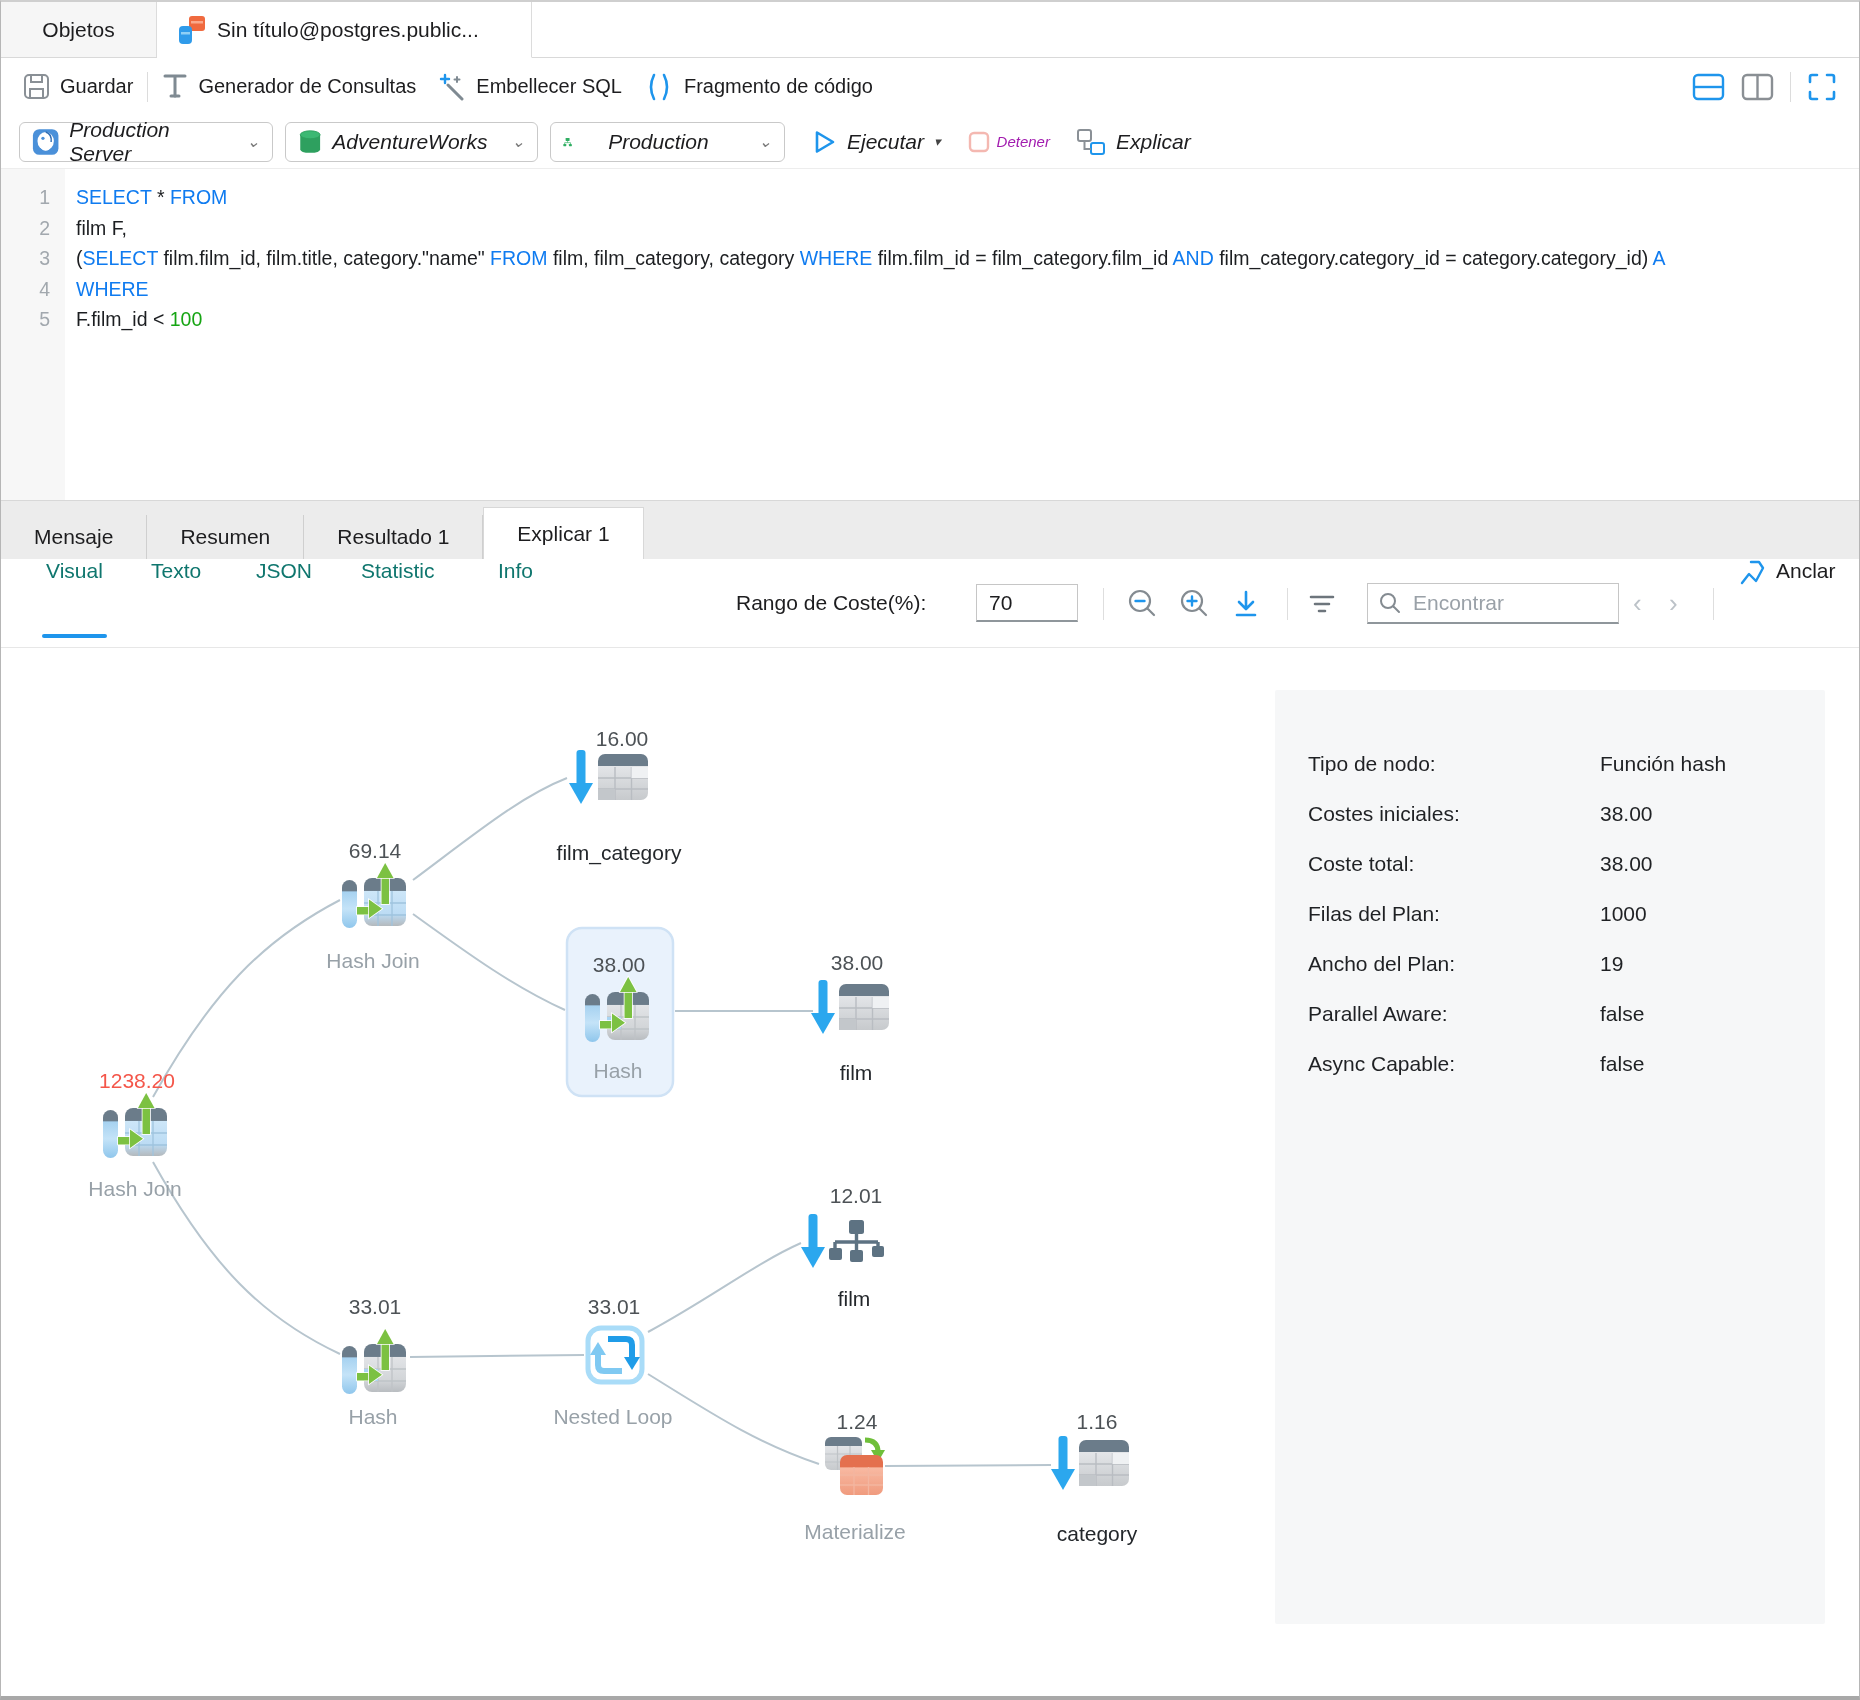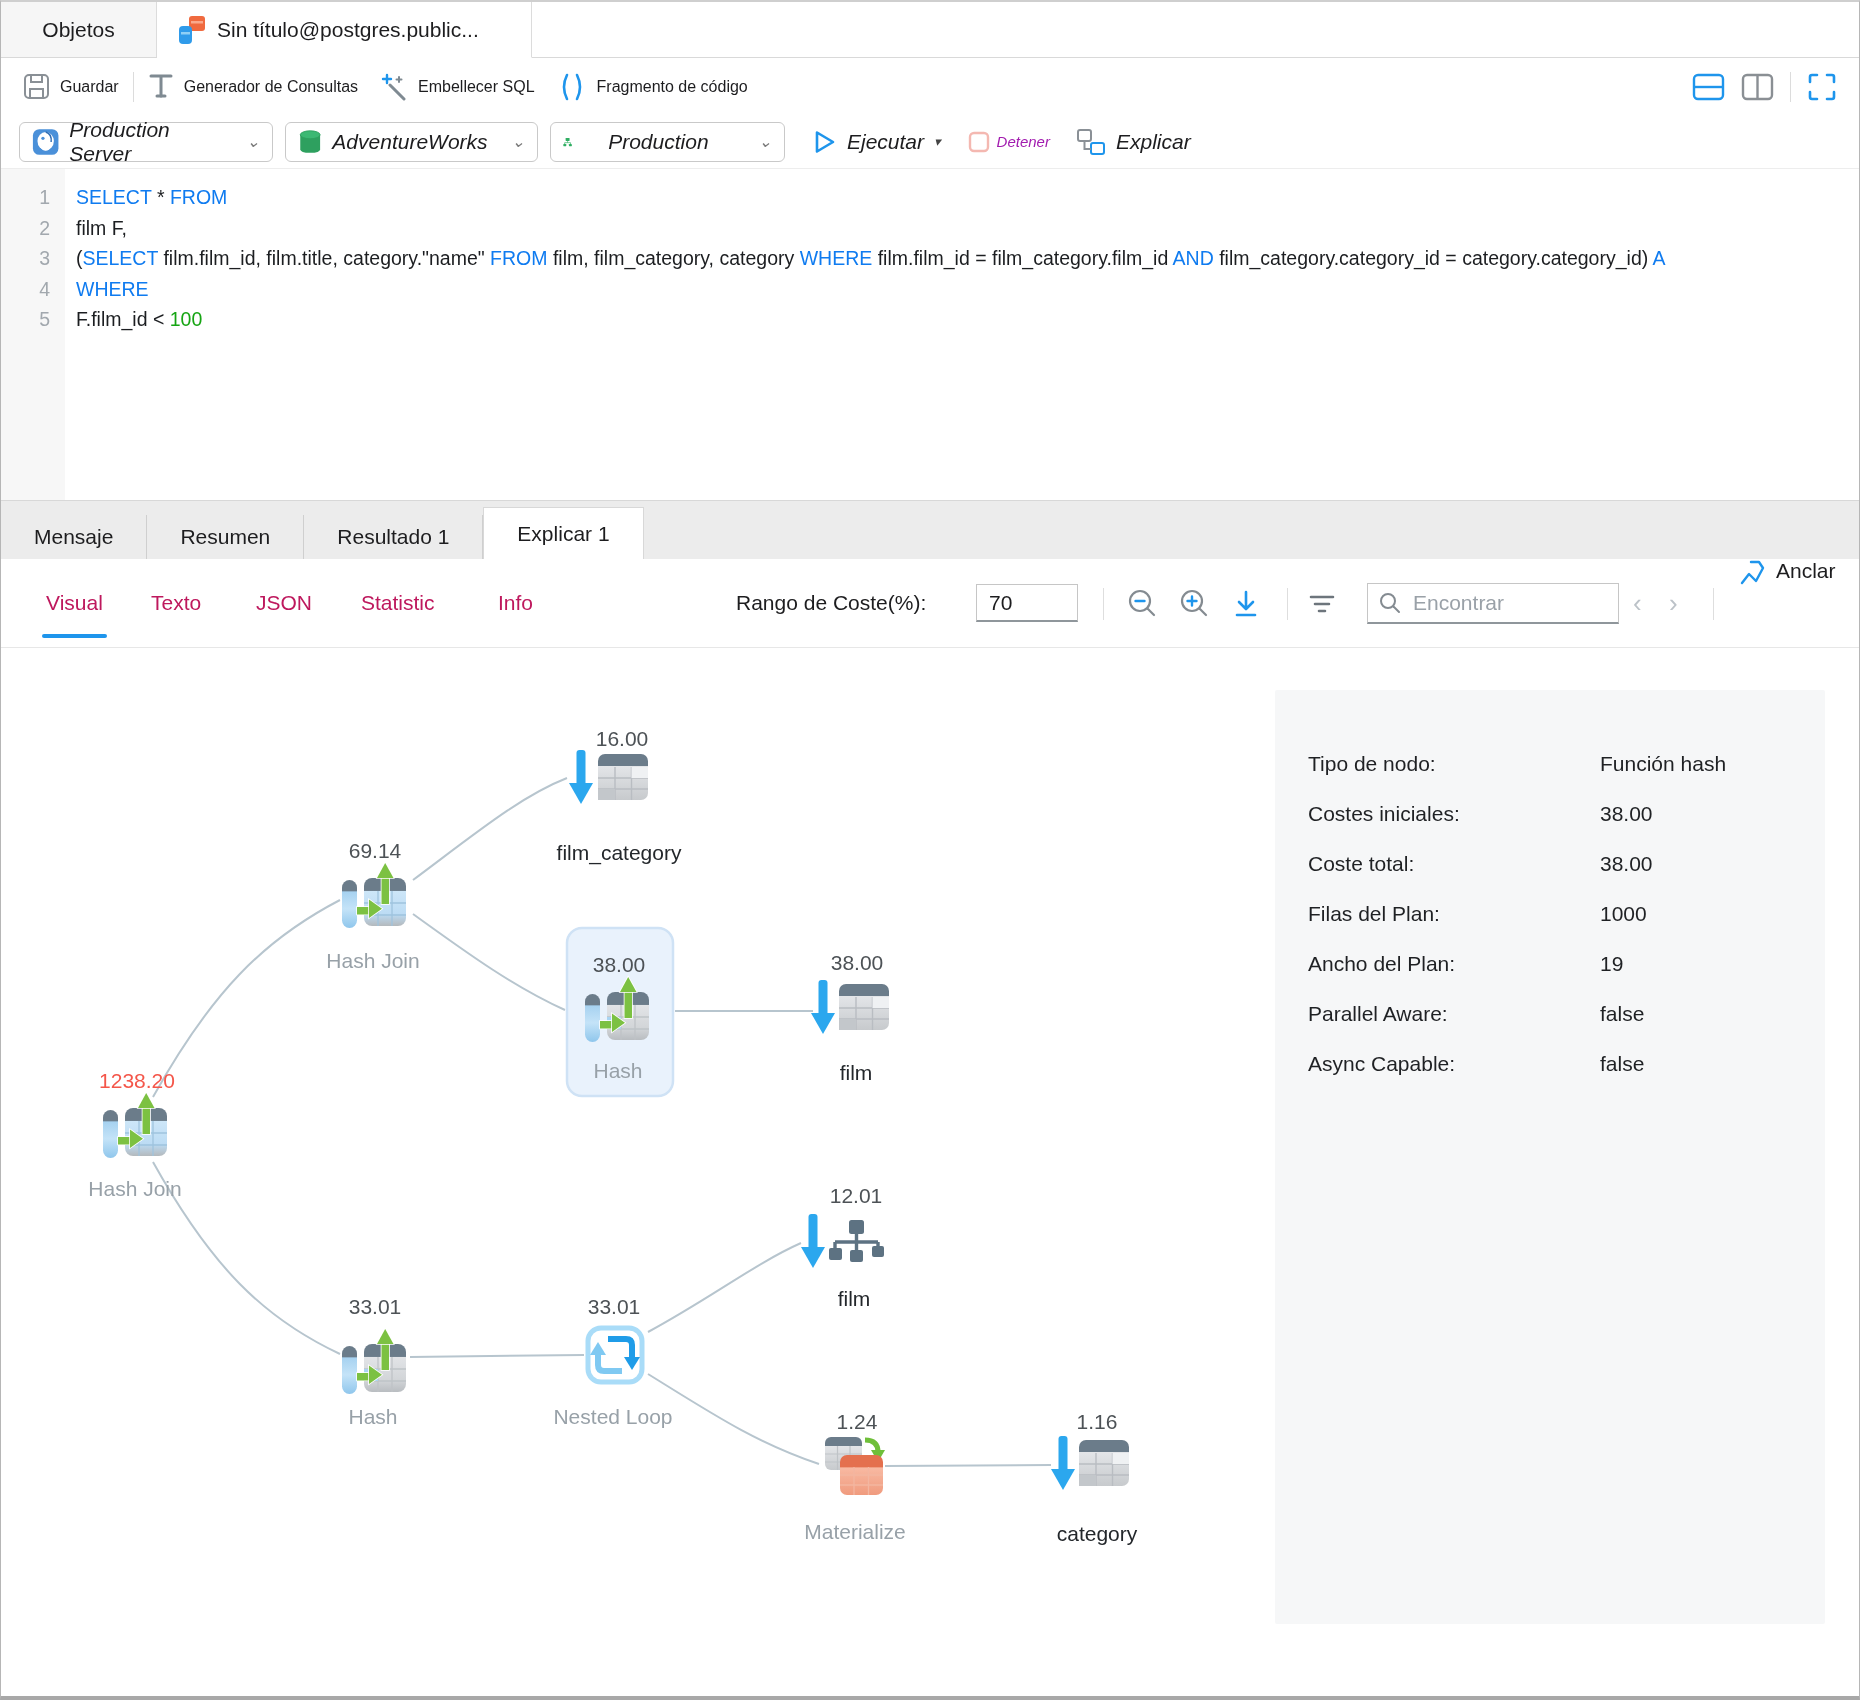--- a/index.html
+++ b/index.html
@@ -9,21 +9,21 @@
     border-bottom:4px solid #a8a8a8;display:flex;flex-direction:column;overflow:hidden;}
 
   
   .tabbar{height:56px;display:flex;align-items:stretch;background:#fff;border-bottom:1px solid #d9d9d9;flex:0 0 auto;}
   .doc-tab{display:flex;align-items:center;justify-content:center;gap:10px;padding:0 44px;font-size:21px;color:#1d1d1f;}
   .doc-tab.inactive{background:#f6f6f6;border-right:1px solid #dcdcdc;width:156px;}
   .doc-tab.active{background:#fff;border-right:1px solid #dcdcdc;margin-bottom:-1px;border-bottom:1px solid #fff;width:375px;justify-content:flex-start;padding-left:20px;}
 
   
   .toolbar1{height:57px;display:flex;align-items:center;padding:0 20px 0 22px;gap:14px;background:#fff;flex:0 0 auto;position:relative;}
-  .tb-btn{display:flex;align-items:center;gap:10px;font-size:16px;color:#1d1d1f;cursor:default;}
+  .tb-btn{display:flex;align-items:center;gap:10px;font-size:20px;color:#1d1d1f;cursor:default;}
   .vsep{width:1px;height:30px;background:#dcdcdc;}
   .tb-right{position:absolute;right:22px;top:0;height:100%;display:flex;align-items:center;gap:16px;}
 
   
   .toolbar2{height:53px;display:flex;align-items:center;padding:0 18px;gap:12px;background:#fff;flex:0 0 auto;font-style:italic;}
   .dd{height:40px;border:1px solid #c9c9c9;border-radius:6px;background:#fff;display:flex;align-items:center;gap:10px;padding:0 12px;font-size:21px;color:#1d1d1f;}
   .dd .chev{color:#7c7c7c;font-size:16px;margin-left:auto;padding-left:14px;}
   .dd1{width:254px;}.dd2{width:253px;}.dd3{width:235px;gap:36px;}
   .run-group{display:flex;align-items:center;gap:26px;margin-left:14px;}
   .run-btn{display:flex;align-items:center;gap:10px;font-size:21px;color:#1d1d1f;}
@@ -42,21 +42,21 @@
   .tk-tx{color:#1c1e21;}
 
   
   .result-header{height:59px;background:#ececec;border-top:1px solid #d8d8d8;display:flex;align-items:flex-end;flex:0 0 auto;}
   .rtabs{display:flex;align-items:flex-end;height:100%;}
   .rtab{height:44px;line-height:44px;padding:0 33px;font-size:21px;color:#1d1d1f;border-right:1px solid #cfcfcf;}
   .rtab.active{height:52px;line-height:52px;background:#fff;border:1px solid #d8d8d8;border-bottom:none;}
 
   
   .subtoolbar{height:89px;background:#fff;position:relative;border-bottom:1px solid #e7e7e7;flex:0 0 auto;font-size:21px;}
-  .stab{position:absolute;top:0;height:100%;display:flex;align-items:center;color:#be185d;}
+  .stab{position:absolute;top:0;height:100%;display:flex;color:#0f766e;}
   .stab.active:after{content:"";position:absolute;left:-4px;right:-4px;bottom:9px;height:4px;background:#1e95ec;border-radius:2px;}
   .st-label{position:absolute;top:0;height:100%;display:flex;align-items:center;color:#1d1d1f;}
   .cost-input{position:absolute;left:975px;top:25px;width:102px;height:38px;border:1px solid #c6c6c6;border-bottom:2px solid #8f969b;font-size:21px;padding:0 12px;color:#1d1d1f;font-family:"Liberation Sans",sans-serif;}
   .sub-sep{position:absolute;top:29px;width:1px;height:32px;background:#dedede;}
   .icon-btn{position:absolute;top:24px;width:42px;height:42px;display:flex;align-items:center;justify-content:center;}
   .find-box{position:absolute;left:1366px;top:24px;width:252px;height:41px;border:1px solid #c6c6c6;border-bottom:2px solid #8f969b;display:flex;align-items:center;padding:0 10px;gap:9px;background:#fff;}
   .find-box input{border:none;outline:none;font-size:21px;width:180px;color:#1d1d1f;font-family:"Liberation Sans",sans-serif;}
   .find-box input::placeholder{color:#9aa1a8;}
   .nav-chev{position:absolute;top:24px;height:41px;display:flex;align-items:center;font-size:26px;color:#bcc2c8;}
   .pin-group{position:absolute;left:1738px;top:0;height:100%;display:flex;align-items:flex-start;gap:10px;color:#1d1d1f;}

